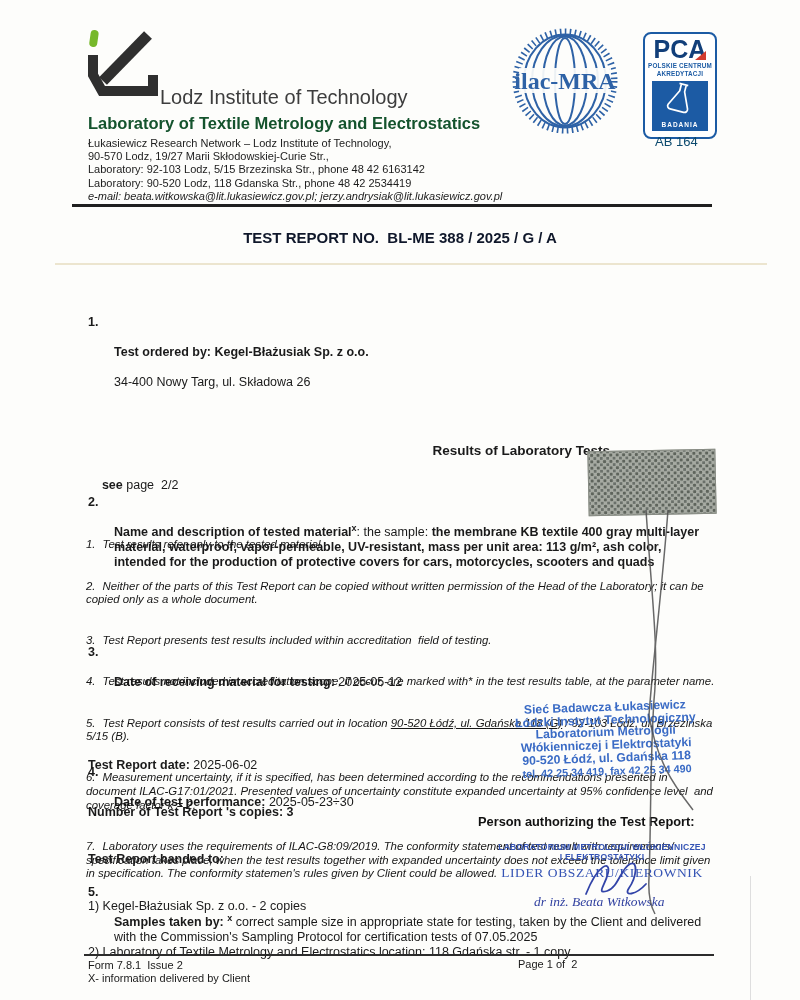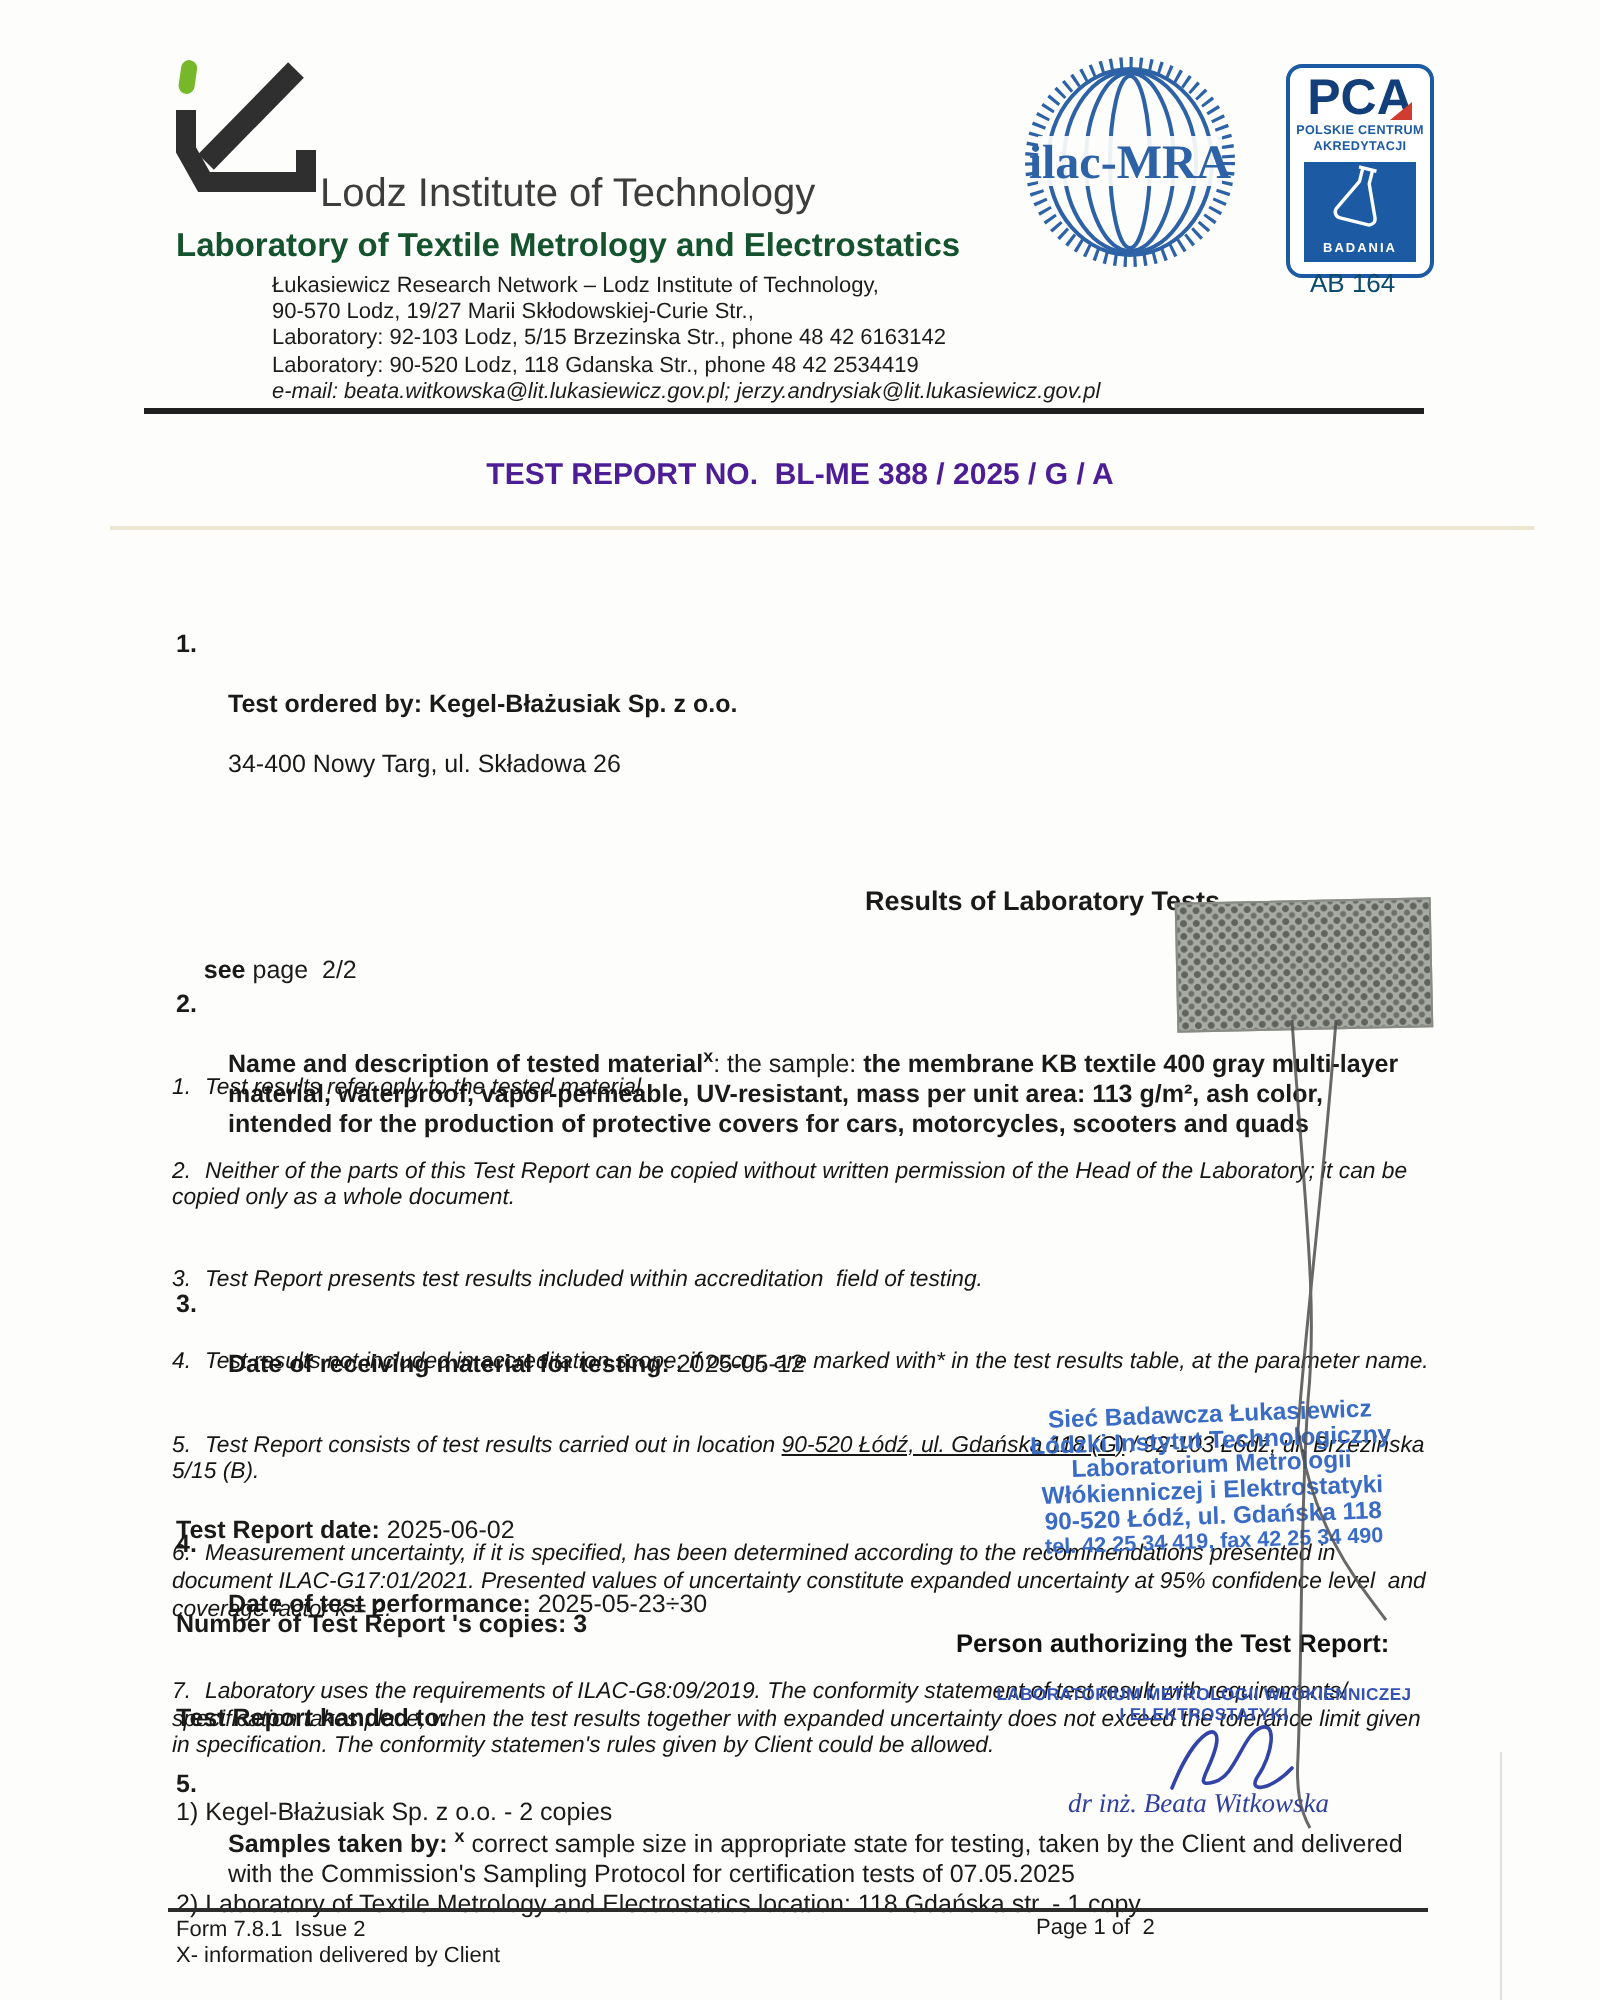--- a/index.html
+++ b/index.html
@@ -6,36 +6,36 @@
   .page{position:relative;width:800px;height:1000px;background:#fdfdfb;overflow:hidden;
         font-family:"Liberation Sans", sans-serif;color:#1a1a1a;}
   .abs{position:absolute;}
   .pre{white-space:pre-wrap;}
 
   
   .logo{left:84px;top:30px;}
   .brand{left:176px;top:46px;font-size:30px;font-weight:bold;color:#2b2b2b;letter-spacing:.5px;}
   .brand-sub{left:160px;top:86px;font-size:20px;color:#3d3d3d;}
   .lab-title{left:88px;top:114px;font-size:16.5px;font-weight:bold;color:#14532d;}
-  .addr{left:88px;top:137px;font-size:11px;line-height:13.2px;color:#1c1c1c;margin-left:48px;}
+  .addr{left:88px;top:137px;font-size:11px;line-height:13.2px;color:#1c1c1c;}
   .addr .em{font-style:italic;}
   .ilac{left:510px;top:26px;}
   .pca{left:643px;top:32px;width:74px;height:107px;border:2.5px solid #1c5ba4;border-radius:8px;
        background:#fff;box-sizing:border-box;text-align:center;}
   .pca-title{font-size:25px;font-weight:bold;color:#123f7a;line-height:26px;margin-top:2px;position:relative;}
   .pca-red{position:absolute;right:9px;top:15px;width:0;height:0;border-left:11px solid transparent;
            border-bottom:9px solid #d23b2f;}
   .pca-sub{font-size:6.3px;font-weight:bold;color:#1c5ba4;line-height:7.5px;letter-spacing:.2px;}
   .pca-box{margin:4px auto 0;width:56px;height:50px;background:#1c5ba4;position:relative;}
   .pca-badania{position:absolute;bottom:3px;width:100%;text-align:center;color:#fff;font-size:6.5px;
                font-weight:bold;letter-spacing:1px;}
   .pca-code{left:655px;top:134px;font-size:13px;color:#0c4a6e;}
 
   .divider{left:72px;top:204px;width:640px;height:3px;background:#1f1f1f;}
-  .report-title{left:0;top:229px;width:800px;text-align:center;font-size:15px;font-weight:bold;color:#4c1d95;}
+  .report-title{left:0;top:229px;width:800px;text-align:center;font-size:15px;font-weight:bold;color:#0f172a;}
   .faint-line{left:55px;top:263px;width:712px;height:2px;background:#ece5cf;}
 
   
   .items{left:88px;top:270px;width:624px;font-size:12.5px;line-height:15px;}
   .item{position:relative;padding-left:26px;}
   .item .num{position:absolute;left:0;font-weight:bold;}
   .item b{font-weight:bold;}
   .supx{font-size:9px;vertical-align:super;line-height:0;font-weight:bold;}
 
   .results-heading{left:90px;top:443px;width:520px;text-align:right;font-size:13.5px;font-weight:bold;}
@@ -190,20 +190,21 @@
     <div><b>Test Report handed to:</b></div>
     <div>1) Kegel-Błażusiak Sp. z o.o. - 2 copies</div>
     <div>2) Laboratory of Textile Metrology and Electrostatics location: 118 Gdańska str. - 1 copy.</div>
   </div>
 
   <div class="abs authorizing">Person authorizing the Test Report:</div>
 
   <div class="abs stamp2">
     <div class="tiny">LABORATORIUM METROLOGII WŁÓKIENNICZEJ</div>
     <div class="tiny">I ELEKTROSTATYKI</div>
+    <div class="lider">LIDER OBSZARU/KIEROWNIK</div>
   </div>
 
   <svg class="abs sig-svg" width="92" height="46" viewBox="0 0 92 46">
     <path d="M8 38 C 20 8, 33 4, 30 17 C 27 30, 18 38, 29 35 C 40 32, 43 12, 52 8 C 61 4, 58 22, 51 32 C 45 41, 58 39, 68 28" stroke="#3244a8" stroke-width="1.8" fill="none" stroke-linecap="round"></path>
   </svg>
   <div class="abs sig-name">dr inż. Beata Witkowska</div>
 
   <div class="abs footer-line"></div>
   <div class="abs footer-form pre">Form 7.8.1  Issue 2</div>
   <div class="abs footer-x">X- information delivered by Client</div>

